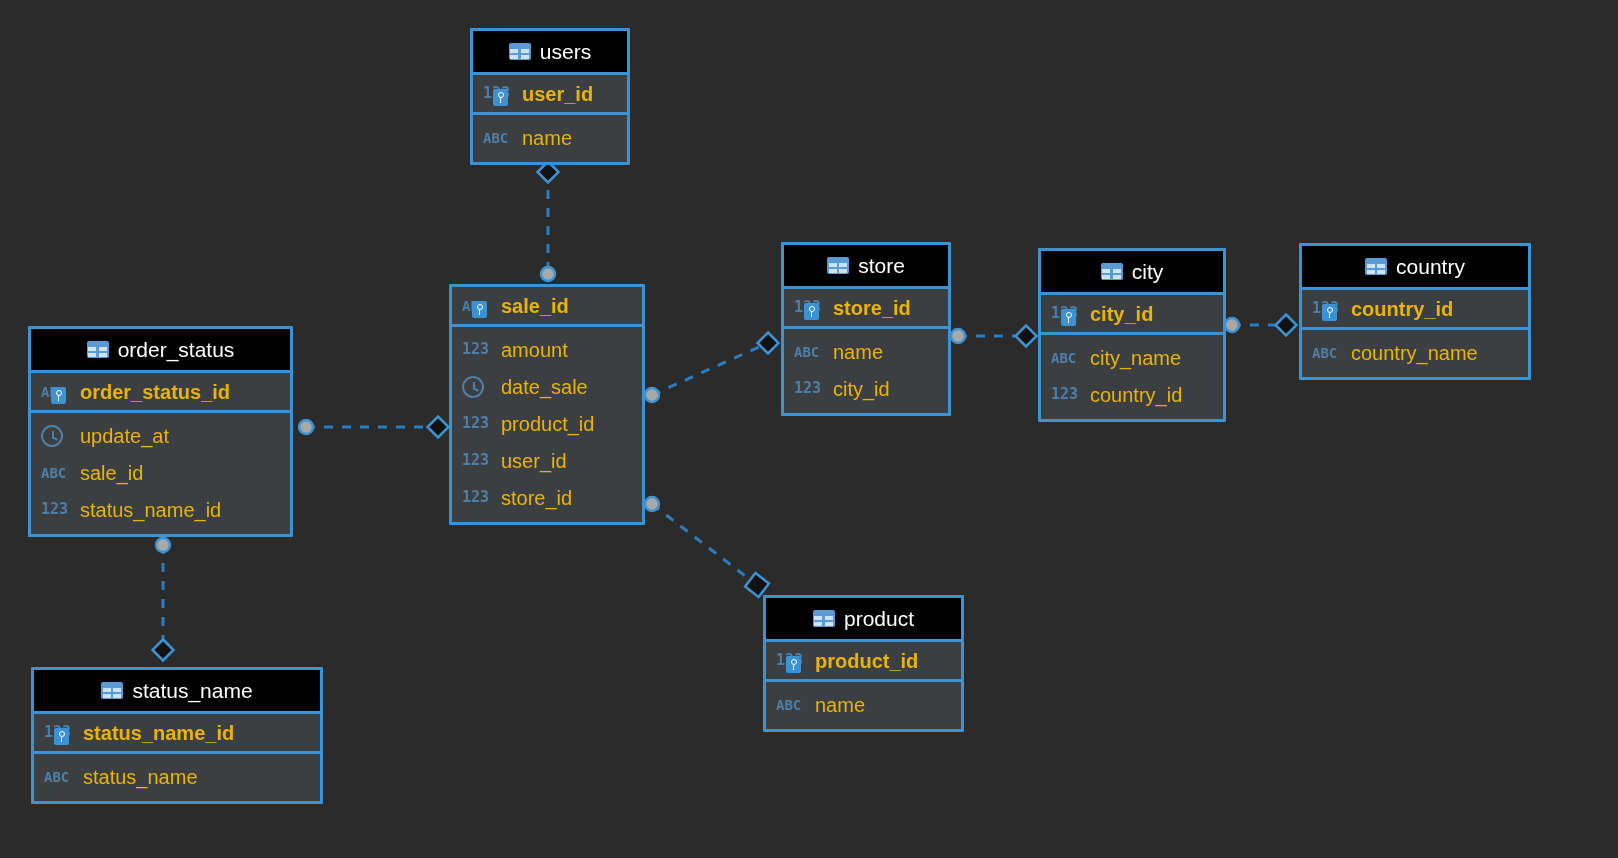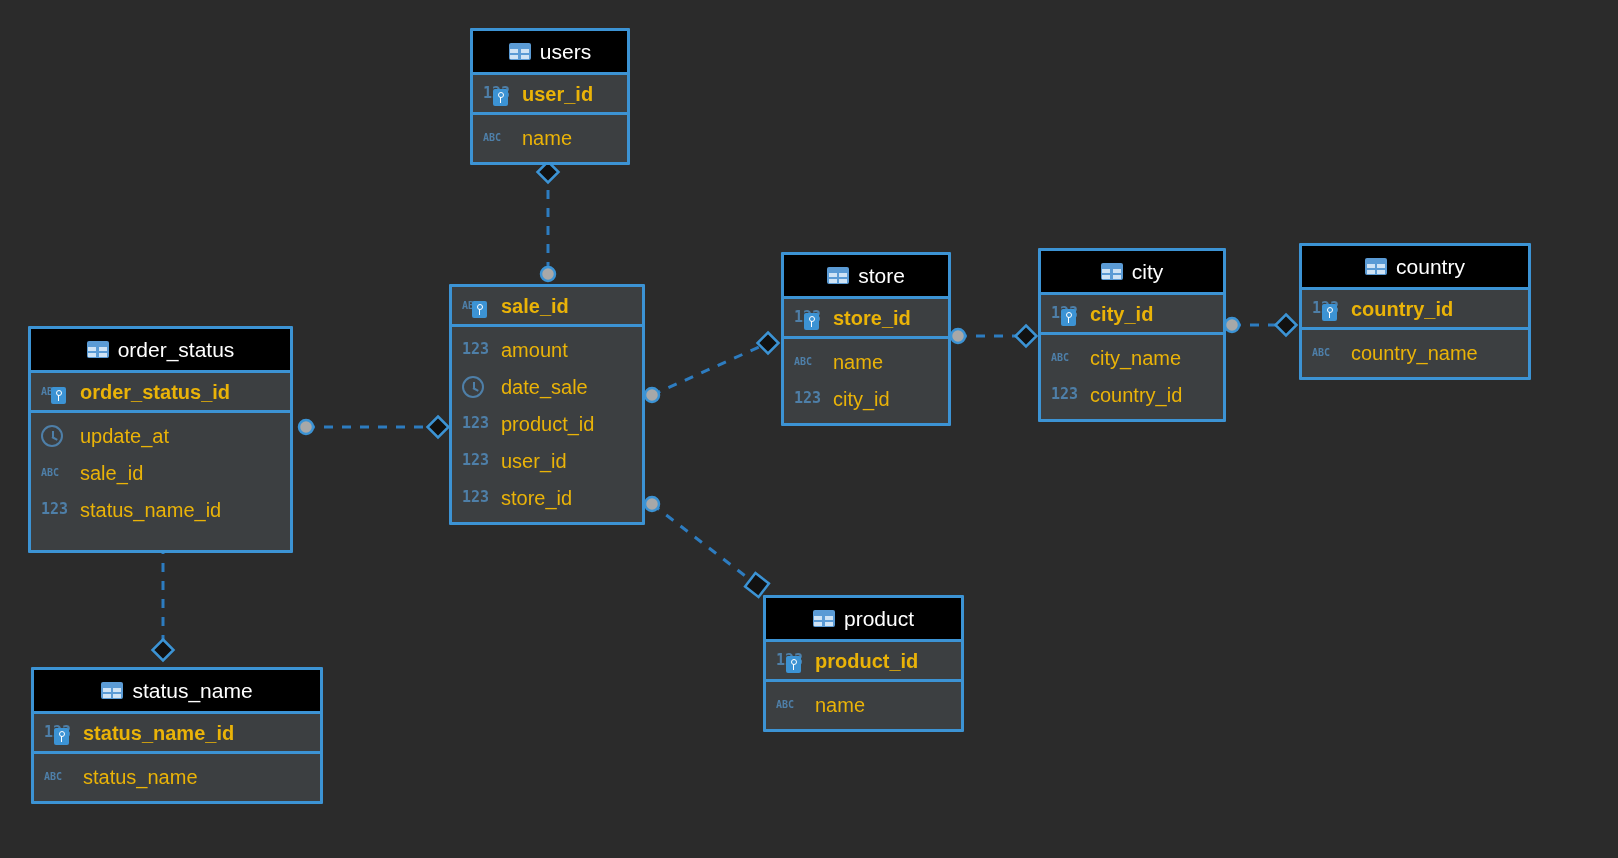--- a/index.html
+++ b/index.html
@@ -117,21 +117,21 @@
     align-items: center;
   }
   .tic .lbl {
     color: #4e7fa8;
     font-size: 15px;
     font-weight: bold;
     letter-spacing: 0px;
     font-family: "DejaVu Sans Mono", monospace;
     line-height: 1;
   }
-  .tic .lbl.abc { font-size: 10px; }
+  .tic .lbl.abc { font-size: 14px; }
 
   
   .keybadge {
     position: absolute;
     left: 10px;
     top: 7px;
     width: 15px;
     height: 17px;
     background: #3c93d4;
     border-radius: 2px;
@@ -313,21 +313,21 @@
         </div>
         <div class="pk-group">
           <div class="row pk">
             <span class="tic">
               <span class="lbl abc">ABC</span>
               <span class="keybadge"></span>
             </span>
             <span class="fname">order_status_id</span>
           </div>
         </div>
-        <div style="padding: 4px 0px 22px;">
+        <div style="padding: 4px 0px 6px;">
           <div class="row">
             <span class="tic">
               <span class="clock"></span>
             </span>
             <span class="fname">update_at</span>
           </div>
           <div class="row">
             <span class="tic">
               <span class="lbl abc">ABC</span>
             </span>
@@ -360,21 +360,21 @@
         </div>
         <div style="padding: 4px 0px 6px;">
           <div class="row">
             <span class="tic">
               <span class="lbl abc">ABC</span>
             </span>
             <span class="fname">status_name</span>
           </div>
         </div>
       </div>
-      <div class="table" style="left: 781px; top: 252px; width: 170px;">
+      <div class="table" style="left: 781px; top: 242px; width: 170px;">
         <div class="tbl-header">
           <span class="icon-table">
             <span class="bar"></span>
             <span class="bar2"></span>
           </span>
           <span class="tbl-title">store</span>
         </div>
         <div class="pk-group">
           <div class="row pk">
             <span class="tic">

